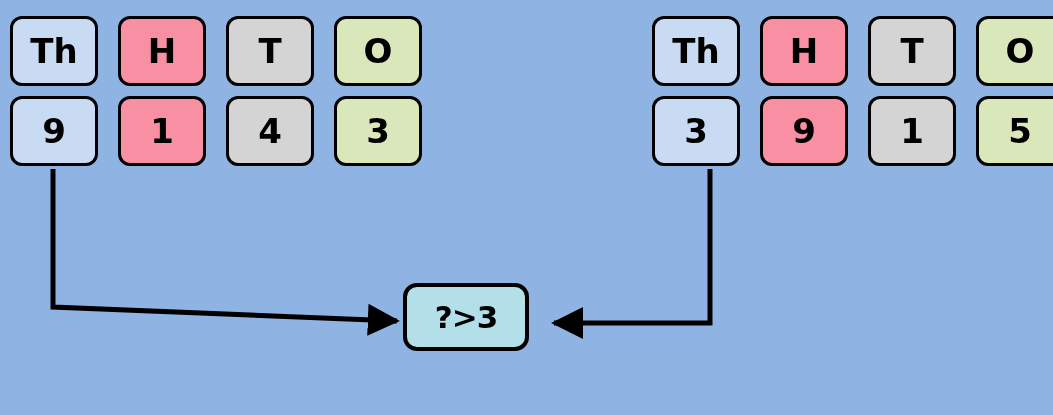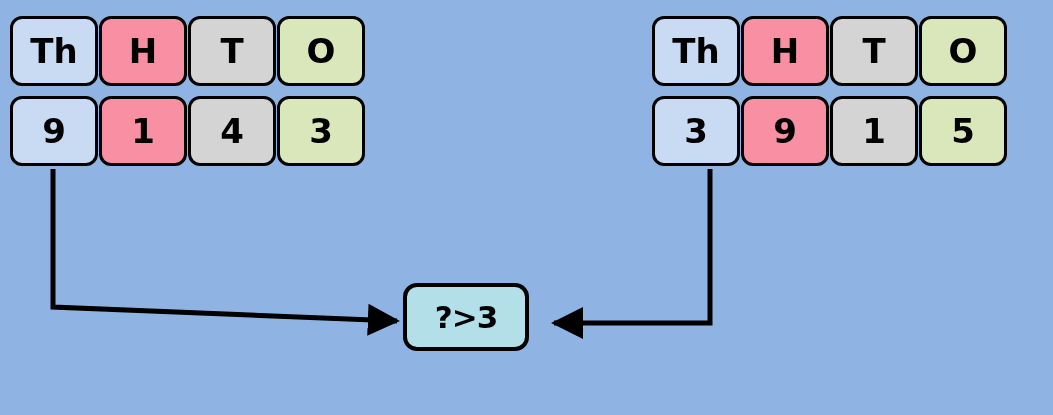--- a/index.html
+++ b/index.html
@@ -21,21 +21,21 @@
 
   
   .group {
     position: absolute;
     display: flex;
     flex-direction: column;
     gap: 10px;
   }
   .row {
     display: flex;
-    gap: 1px;
+    gap: 20px;
     text-align: center;
   }
   .card {
     width: 88px;
     height: 70px;
     border: 3px solid #000000;
     border-radius: 12px;
     box-sizing: border-box;
     display: flex;
     align-items: center;

